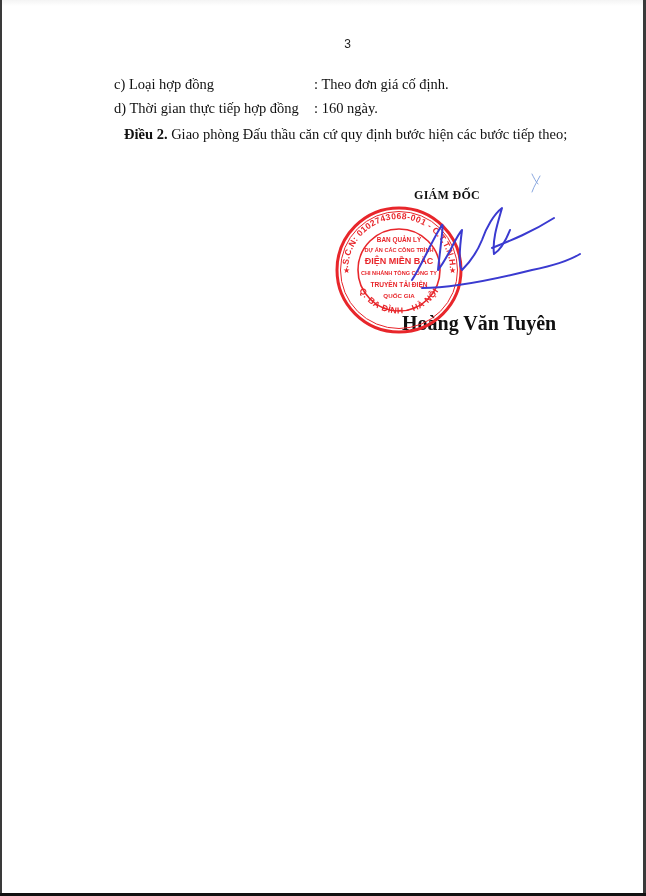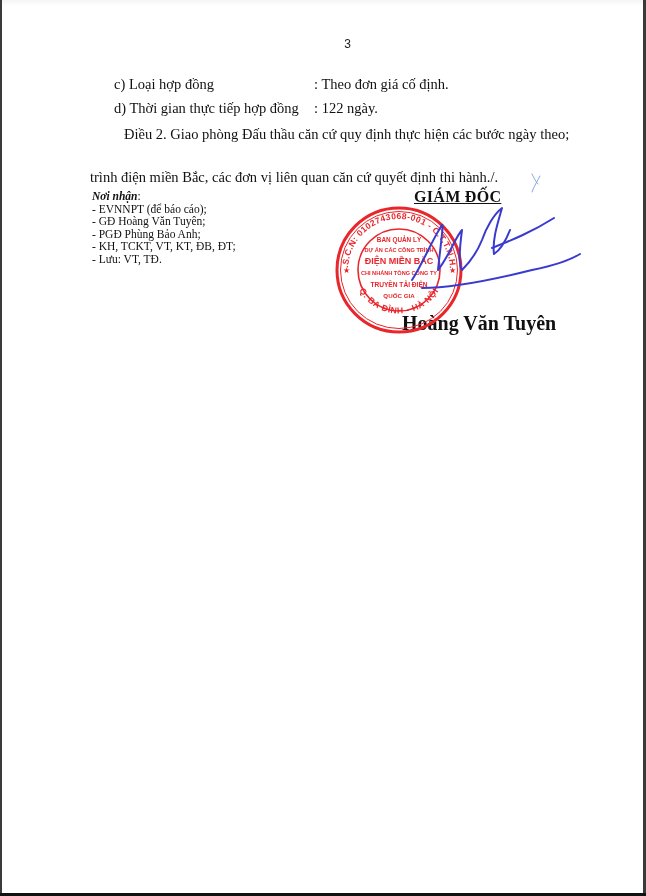--- a/index.html
+++ b/index.html
@@ -59,43 +59,42 @@
       position: absolute;
       font-size: 14.5px;
       white-space: nowrap;
       line-height: 18px;
     }
     .term-label { position: absolute; left: 112px; }
     .term-value { position: absolute; left: 312px; }
     .row-c { top: 75px; }
     .row-d { top: 99px; }
     .article { left: 122px; }
-    .article b { font-weight: normal; }
+    .article b { font-weight: bold; }
     .art2 { top: 125px; }
     .art3a { top: 150px; }
     .art3b { top: 168px; left: 88px; }
 
     .recipients {
       position: absolute;
       left: 90px; top: 190px;
       font-size: 11.5px;
       line-height: 12.6px;
     }
     .recipients .title {
       font-weight: bold; font-style: italic;
     }
     .recipients .item { white-space: nowrap; }
 
     .director-title {
       position: absolute;
       left: 412px; top: 188px;
-      font-size: 16px;
+      font-size: 12px;
       font-weight: bold;
       letter-spacing: 0.3px;
-      text-decoration: underline;
     }
     .signer-name {
       position: absolute;
       left: 400px; top: 312px;
       font-size: 20px;
       font-weight: bold;
       white-space: nowrap;
     }
     .stamp {
       position: absolute;
@@ -120,37 +119,28 @@
   <div class="page">
 
     <div class="page-number">3</div>
 
     <div class="line row-c" style="left:0;width:641px;">
       <span class="term-label">c) Loại hợp đồng</span>
       <span class="term-value">: Theo đơn giá cố định.</span>
     </div>
     <div class="line row-d" style="left:0;width:641px;">
       <span class="term-label">d) Thời gian thực tiếp hợp đồng</span>
-      <span class="term-value">: 122 ngày.</span>
+      <span class="term-value">: 160 ngày.</span>
     </div>
 
     <div class="line article art2">
-      <b>Điều 2.</b><span> Giao phòng Đấu thầu căn cứ quy định thực hiện các bước ngày theo;</span>
+      <b>Điều 2.</b><span> Giao phòng Đấu thầu căn cứ quy định bước hiện các bước tiếp theo;</span>
     </div>
 
-    <div class="line art3b">trình điện miền Bắc, các đơn vị liên quan căn cứ quyết định thi hành./.</div>
 
-    <div class="recipients">
-      <div><span class="title">Nơi nhận</span><span>:</span></div>
-      <div class="item">- EVNNPT (để báo cáo);</div>
-      <div class="item">- GĐ Hoàng Văn Tuyên;</div>
-      <div class="item">- PGĐ Phùng Bảo Anh;</div>
-      <div class="item">- KH, TCKT, VT, KT, ĐB, ĐT;</div>
-      <div class="item">- Lưu: VT, TĐ.</div>
-    </div>
 
     <div class="director-title">GIÁM ĐỐC</div>
 
     <div class="signer-name">Hoàng Văn Tuyên</div>
 
     <svg class="stamp" viewBox="0 0 130 130">
       <defs>
         <path id="stampArcTop" d="M 14,65 A 51,51 0 1,1 116,65"></path>
         <path id="stampArcBottom" d="M 20,72 A 46,46 0 0,0 110,72"></path>
       </defs>

